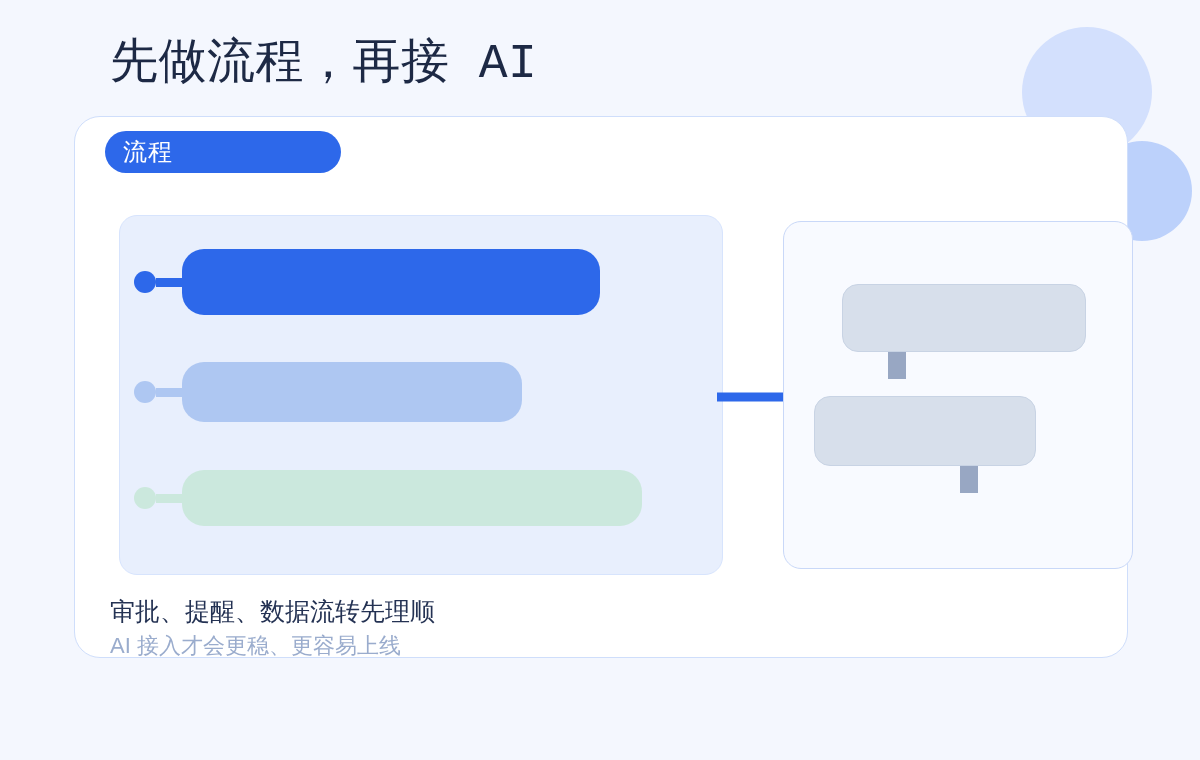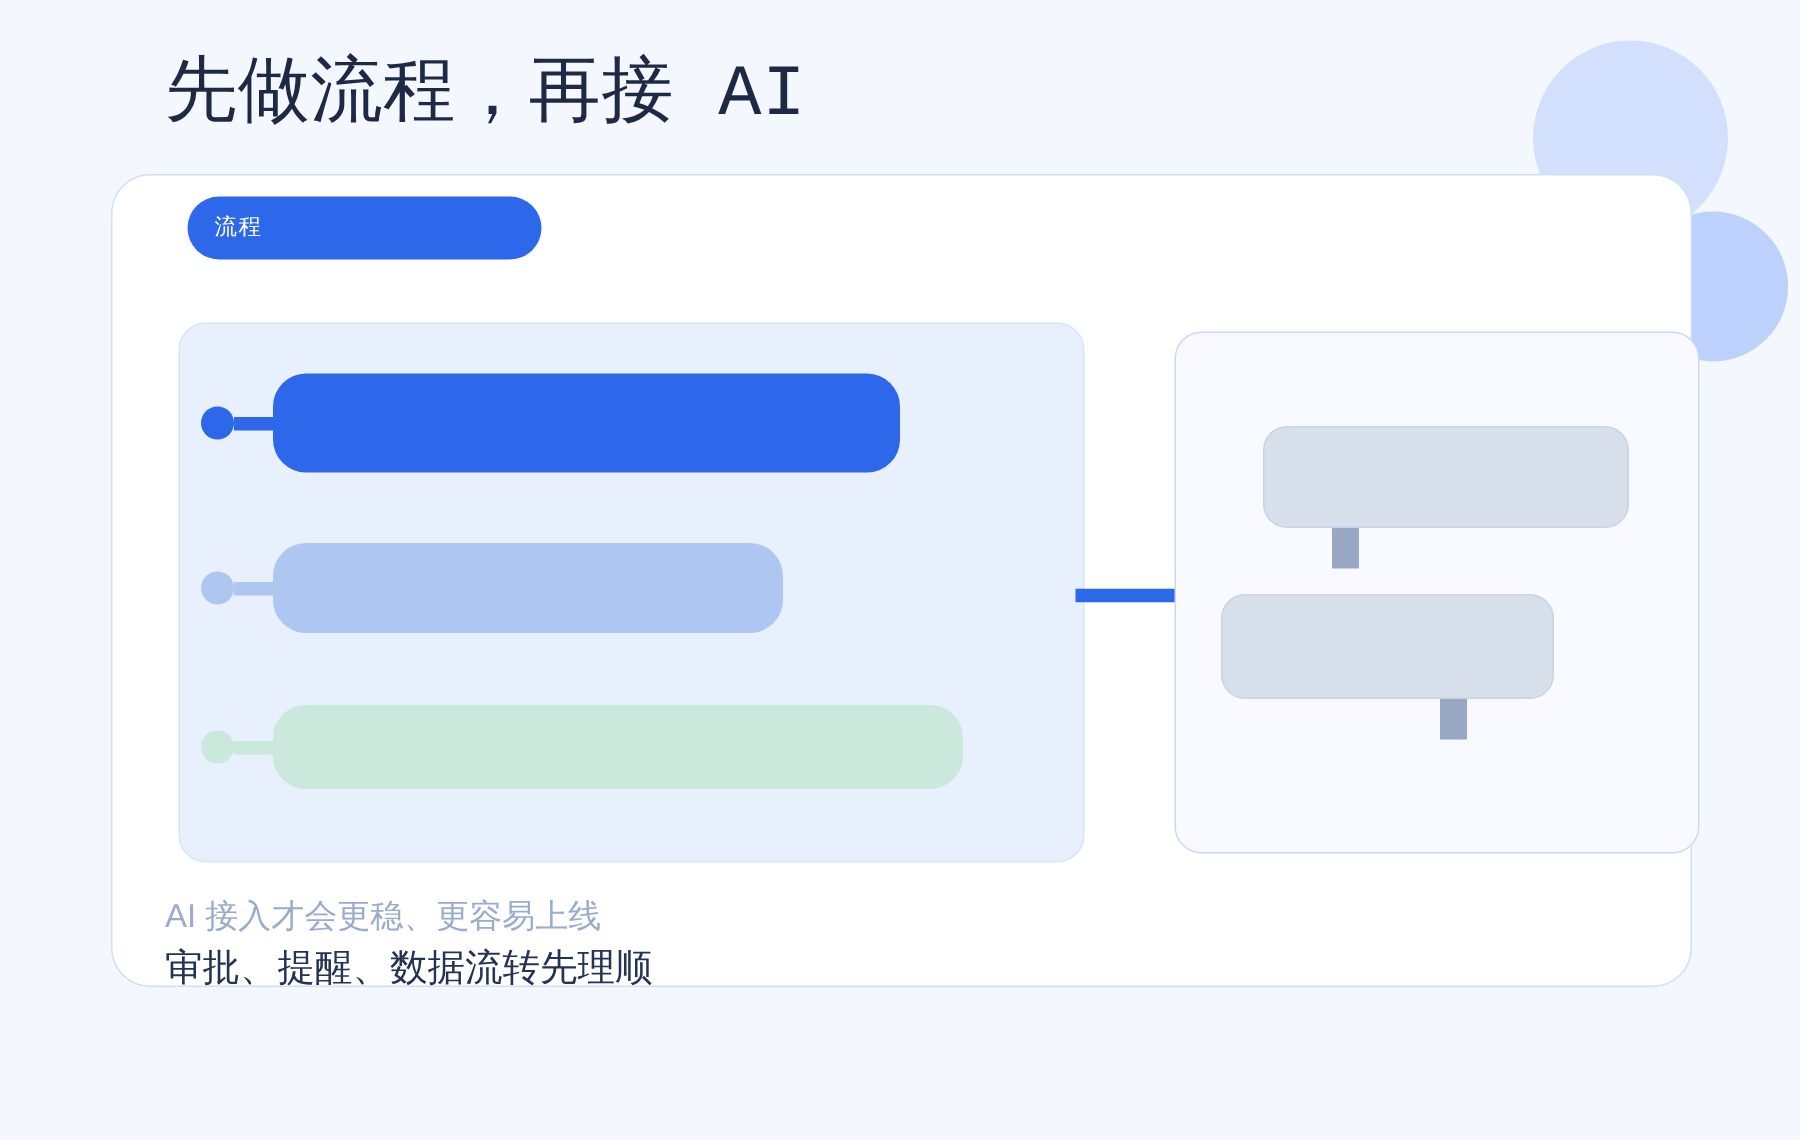--- a/index.html
+++ b/index.html
@@ -63,28 +63,28 @@
     height: 542px;
     background: #ffffff;
     border: 1.5px solid #cfdefb;
     border-radius: 26px;
     box-sizing: border-box;
   }
 
   
   #category-badge {
     position: absolute;
-    left: 50px;
+    left: 30px;
     top: 14px;
     width: 236px;
     height: 42px;
     background: #2d68ea;
     border-radius: 21px;
     color: #ffffff;
-    font-size: 15px;
+    font-size: 24px;
     line-height: 42px;
     padding-left: 18px;
     box-sizing: border-box;
     letter-spacing: 1px;
   }
 
   
   #diagram-row {
     position: absolute;
     left: 44px;
@@ -257,15 +257,15 @@
       <div class="system-block" id="system-block-1"></div>
       <div class="system-tab" id="system-tab-1"></div>
       <div class="system-block" id="system-block-2"></div>
       <div class="system-tab" id="system-tab-2"></div>
     </div>
 
   </div>
 </div>
 
 <div id="caption">
+  <div id="caption-primary">审批、提醒、数据流转先理顺</div>
   <div id="caption-secondary">AI 接入才会更稳、更容易上线</div>
-  <div id="caption-primary">审批、提醒、数据流转先理顺</div>
 </div>
 
 </body></html>

